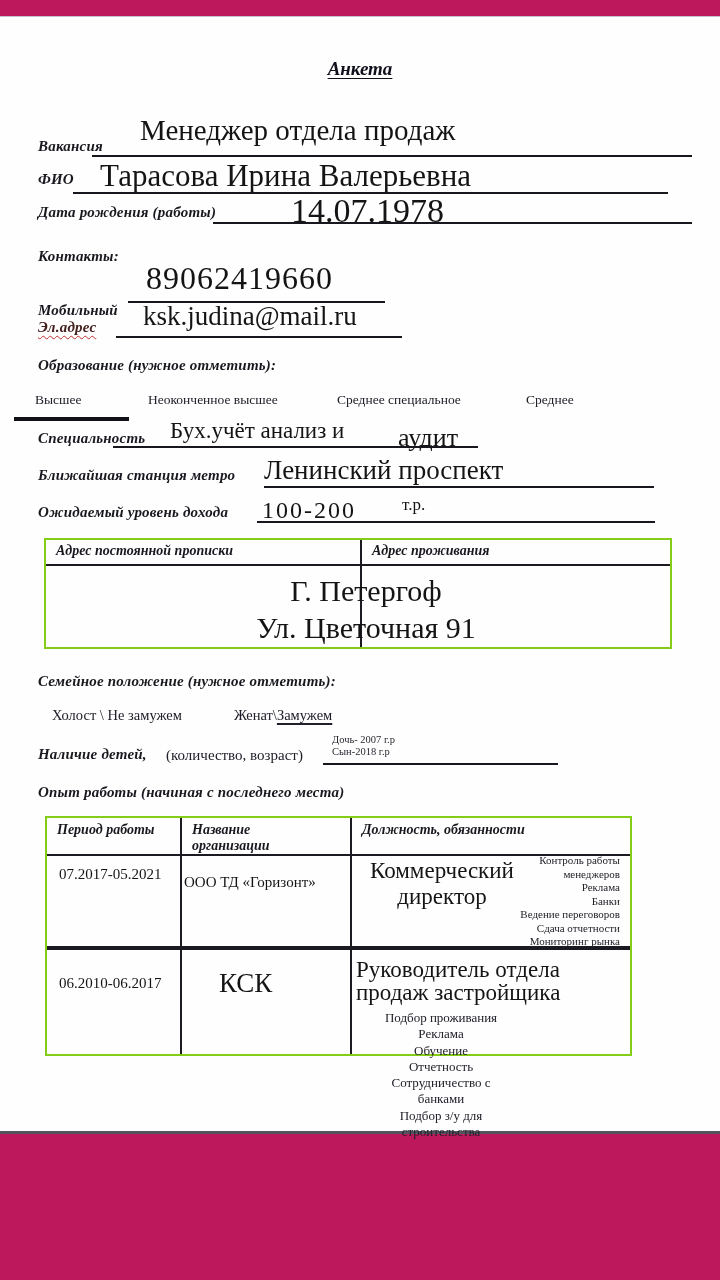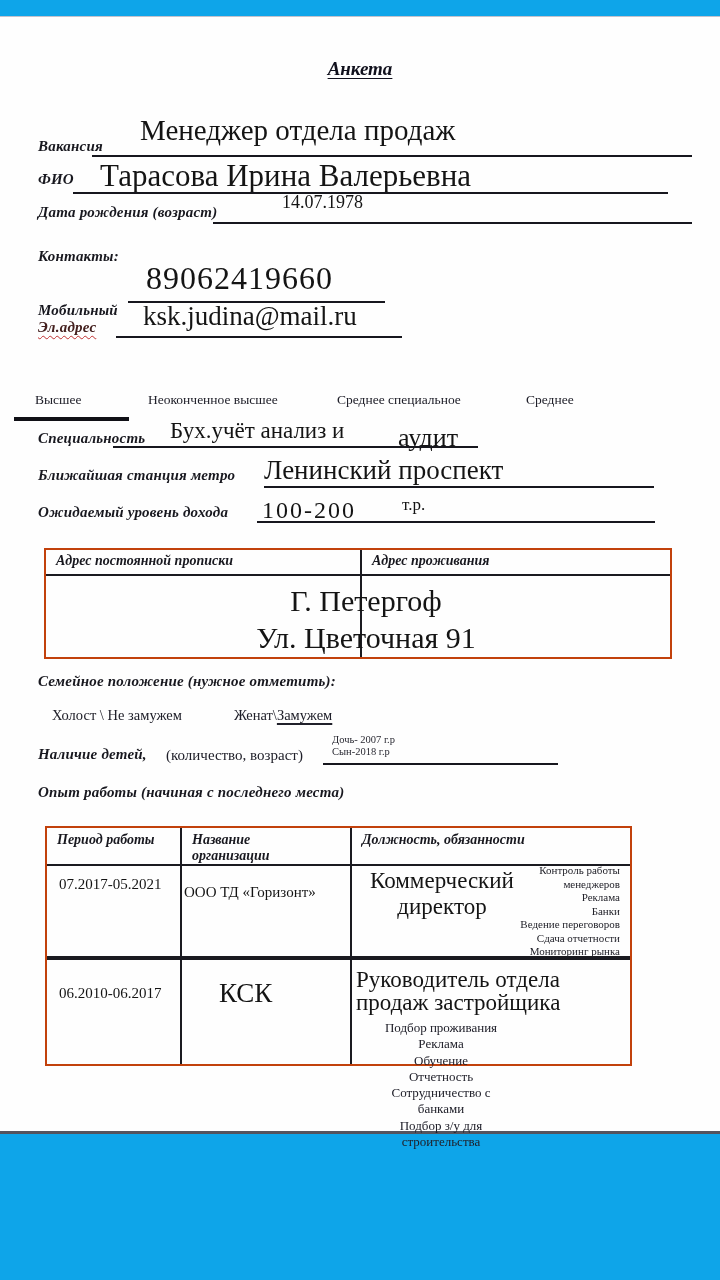--- a/index.html
+++ b/index.html
@@ -3,21 +3,21 @@
 <meta charset="utf-8">
 <style>
   html,body{margin:0;padding:0;}
   body{
     width:720px;height:1280px;
     background:#f1f1f6;
     font-family:"Liberation Serif","DejaVu Serif",serif;
     color:#1c1c1c;
     overflow:hidden;
   }
-  .viewport{position:relative;width:720px;height:1280px;background:#0ea5e9;}
+  .viewport{position:relative;width:720px;height:1280px;background:#be185d;}
   .page{
     position:absolute;left:0;top:16px;width:720px;height:1114px;
     background:#fefefe;
     border-top:1px solid #c2c2cd;
     border-bottom:3px solid #54545e;
     box-sizing:content-box;
   }
   .abs{position:absolute;white-space:nowrap;}
   .ml{white-space:pre-line;}
   .lbl{font-weight:bold;font-style:italic;font-size:15px;color:#18181f;letter-spacing:.2px;}
@@ -31,21 +31,21 @@
   .email-lbl{
     color:#44201e;
     text-decoration-line:underline;
     text-decoration-style:wavy;
     text-decoration-color:#c03030;
     text-decoration-thickness:1px;
     text-underline-offset:3px;
   }
   .edu-opt{font-size:13.5px;color:#20202a;}
   .thickmark{position:absolute;background:#101016;height:4px;}
-  .tbl{position:absolute;border:2px solid #c2410c;box-sizing:border-box;margin-top:10px;}
+  .tbl{position:absolute;border:2px solid #84cc16;box-sizing:border-box;}
   .tbl .vdiv{position:absolute;top:0;bottom:0;width:2px;background:#1a1a20;}
   .tbl .hdiv{position:absolute;left:0;right:0;height:2px;background:#1a1a20;}
   .tbl .hdiv.thick{height:4px;}
   .th{font-weight:bold;font-style:italic;font-size:14px;color:#18181f;}
   .small-duties{font-size:11px;line-height:13.5px;color:#23232b;}
   .mid-duties{font-size:13px;line-height:16.3px;color:#20202a;}
   .kids{font-size:10.5px;line-height:12px;color:#2a2a33;}
 </style>
 </head>
 <body>
@@ -56,34 +56,35 @@
     <div class="abs title">Анкета</div>
 
     <span class="abs lbl" style="left:38px;top:121px;">Вакансия</span>
     <span class="abs val" style="left:140px;top:97px;font-size:29px;">Менеджер отдела продаж</span>
     <div class="line" style="left:92px;width:600px;top:138px;"></div>
 
     <span class="abs lbl" style="left:38px;top:154px;">ФИО</span>
     <span class="abs val" style="left:100px;top:141px;font-size:31px;">Тарасова Ирина Валерьевна</span>
     <div class="line" style="left:73px;width:595px;top:175px;"></div>
 
-    <span class="abs lbl" style="left:38px;top:187px;">Дата рождения (возраст)</span>
-    <span class="abs val" style="left:282px;top:175px;font-size:18px;">14.07.1978</span>
+    <span class="abs lbl" style="left:38px;top:187px;">Дата рождения (работы)</span>
+    <span class="abs val" style="left:291px;top:175px;font-size:34px;">14.07.1978</span>
     <div class="line" style="left:213px;width:479px;top:205px;"></div>
 
     <span class="abs lbl" style="left:38px;top:231px;">Контакты:</span>
 
     <span class="abs lbl" style="left:38px;top:265px;margin-top:20px;">Мобильный</span>
     <span class="abs val" style="left:146px;top:243px;font-size:32px;letter-spacing:1px;">89062419660</span>
     <div class="line" style="left:128px;width:257px;top:284px;"></div>
 
     <span class="abs lbl email-lbl" style="left:38px;top:302px;">Эл.адрес</span>
     <span class="abs val" style="left:143px;top:284px;font-size:27px;">ksk.judina@mail.ru</span>
     <div class="line" style="left:116px;width:286px;top:319px;"></div>
 
+    <span class="abs lbl" style="left:38px;top:340px;">Образование (нужное отметить):</span>
     <span class="abs edu-opt" style="left:35px;top:375px;">Высшее</span>
     <span class="abs edu-opt" style="left:148px;top:375px;">Неоконченное высшее</span>
     <span class="abs edu-opt" style="left:337px;top:375px;">Среднее специальное</span>
     <span class="abs edu-opt" style="left:526px;top:375px;">Среднее</span>
     <div class="thickmark" style="left:14px;width:115px;top:400px;"></div>
 
     <span class="abs lbl" style="left:38px;top:413px;">Специальность</span>
     <span class="abs val" style="left:170px;top:401px;font-size:23px;">Бух.учёт анализ и</span>
     <span class="abs val" style="left:398px;top:406px;font-size:26px;">аудит</span>
     <div class="line" style="left:113px;width:365px;top:429px;"></div>

